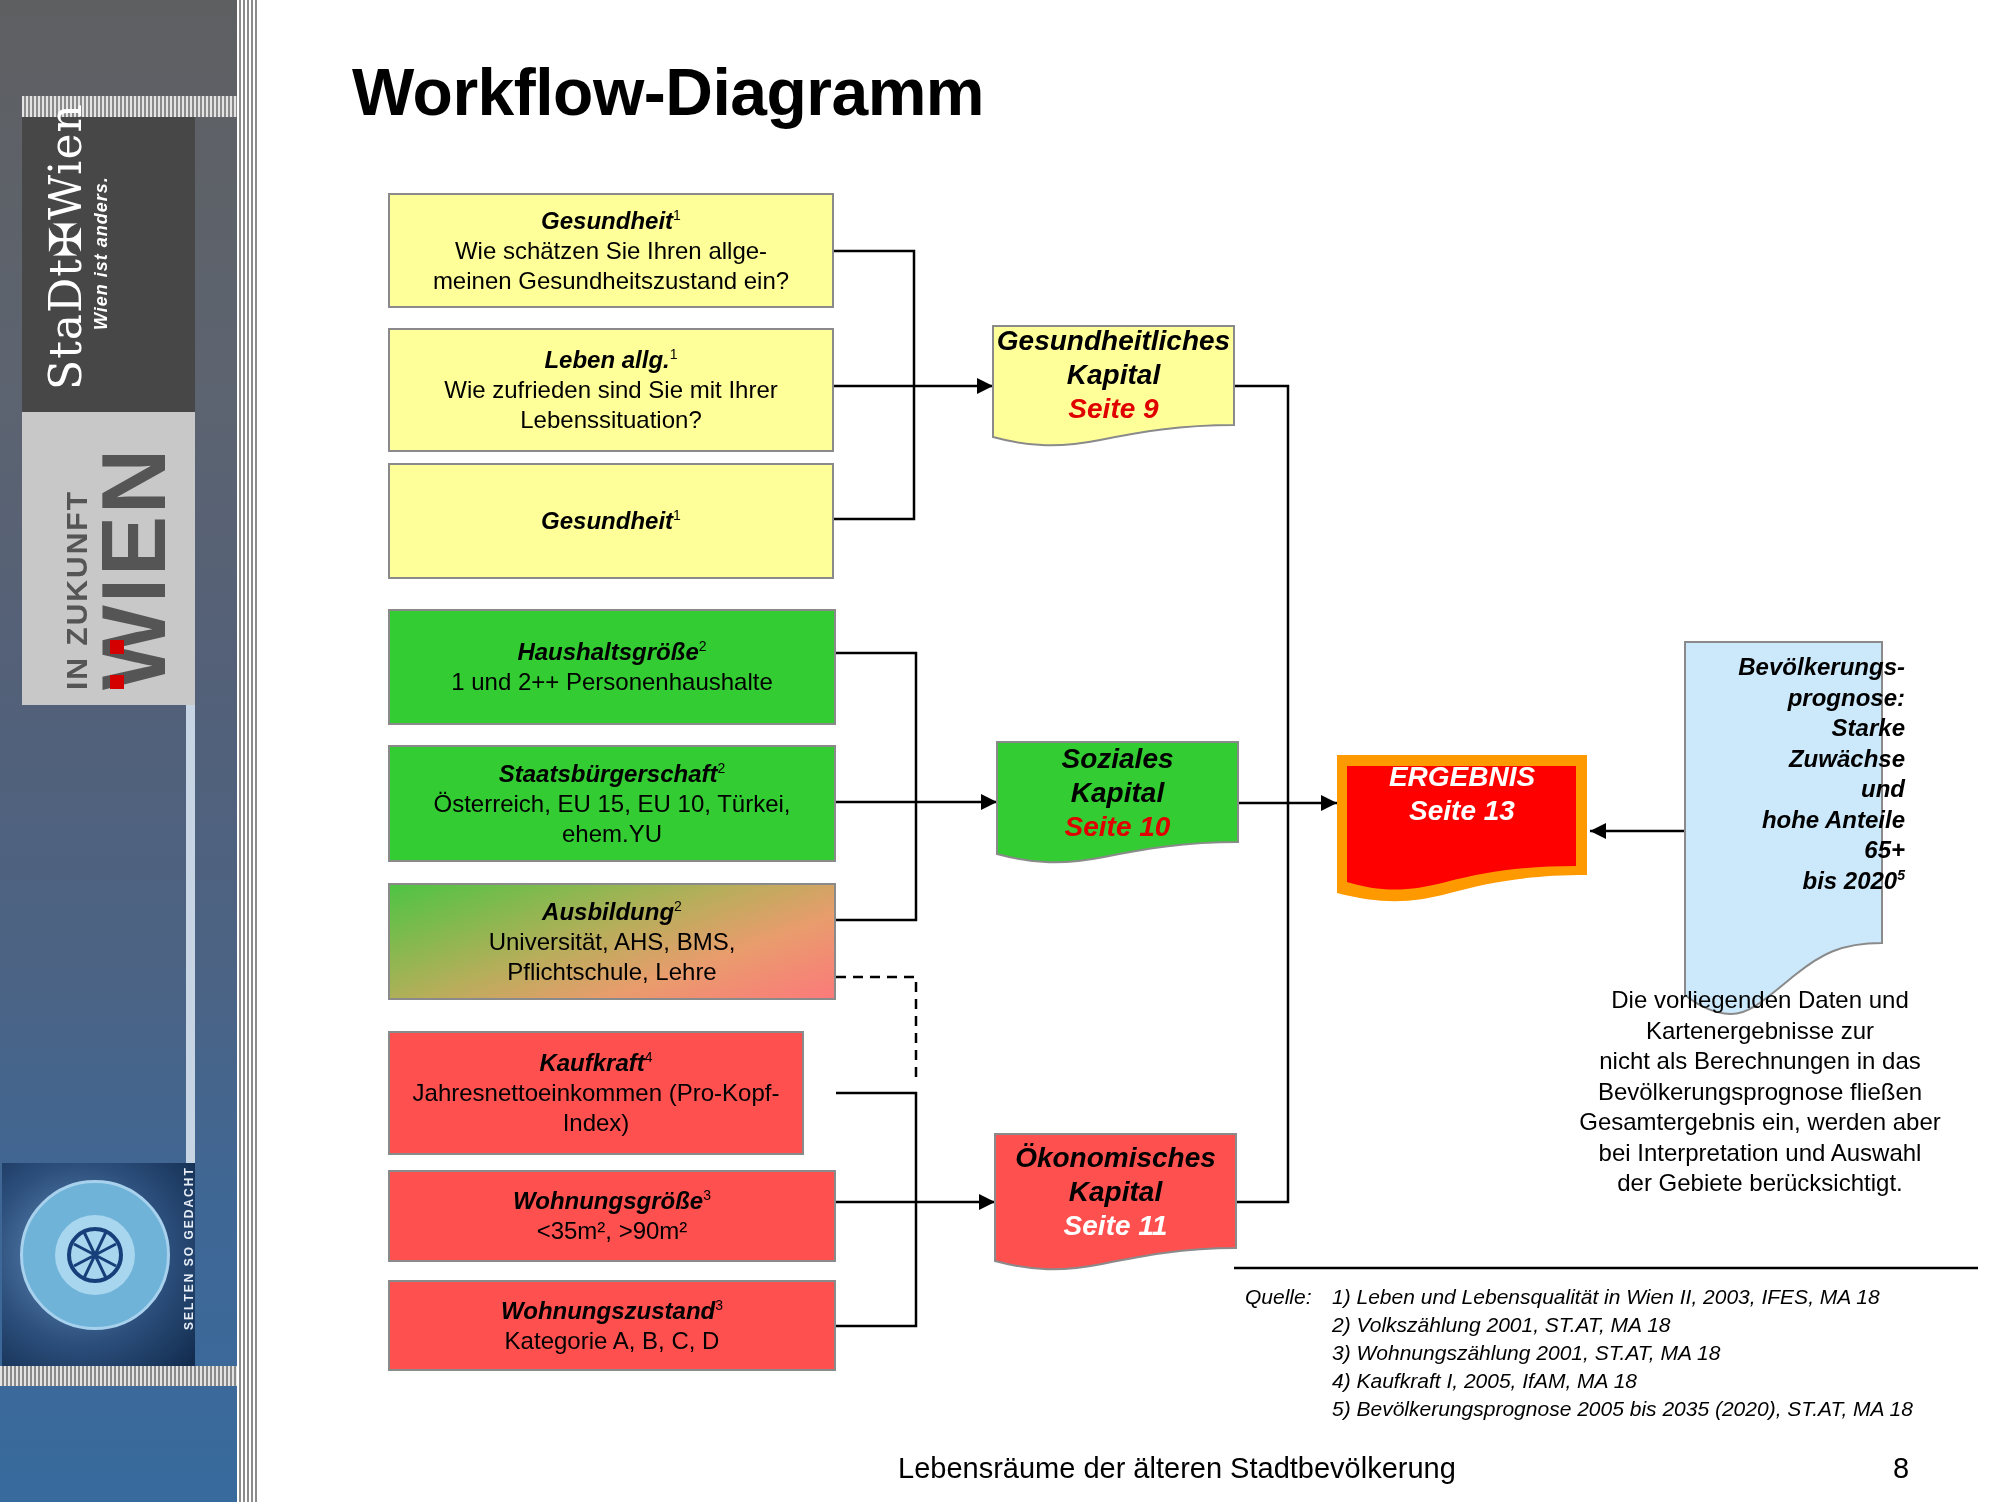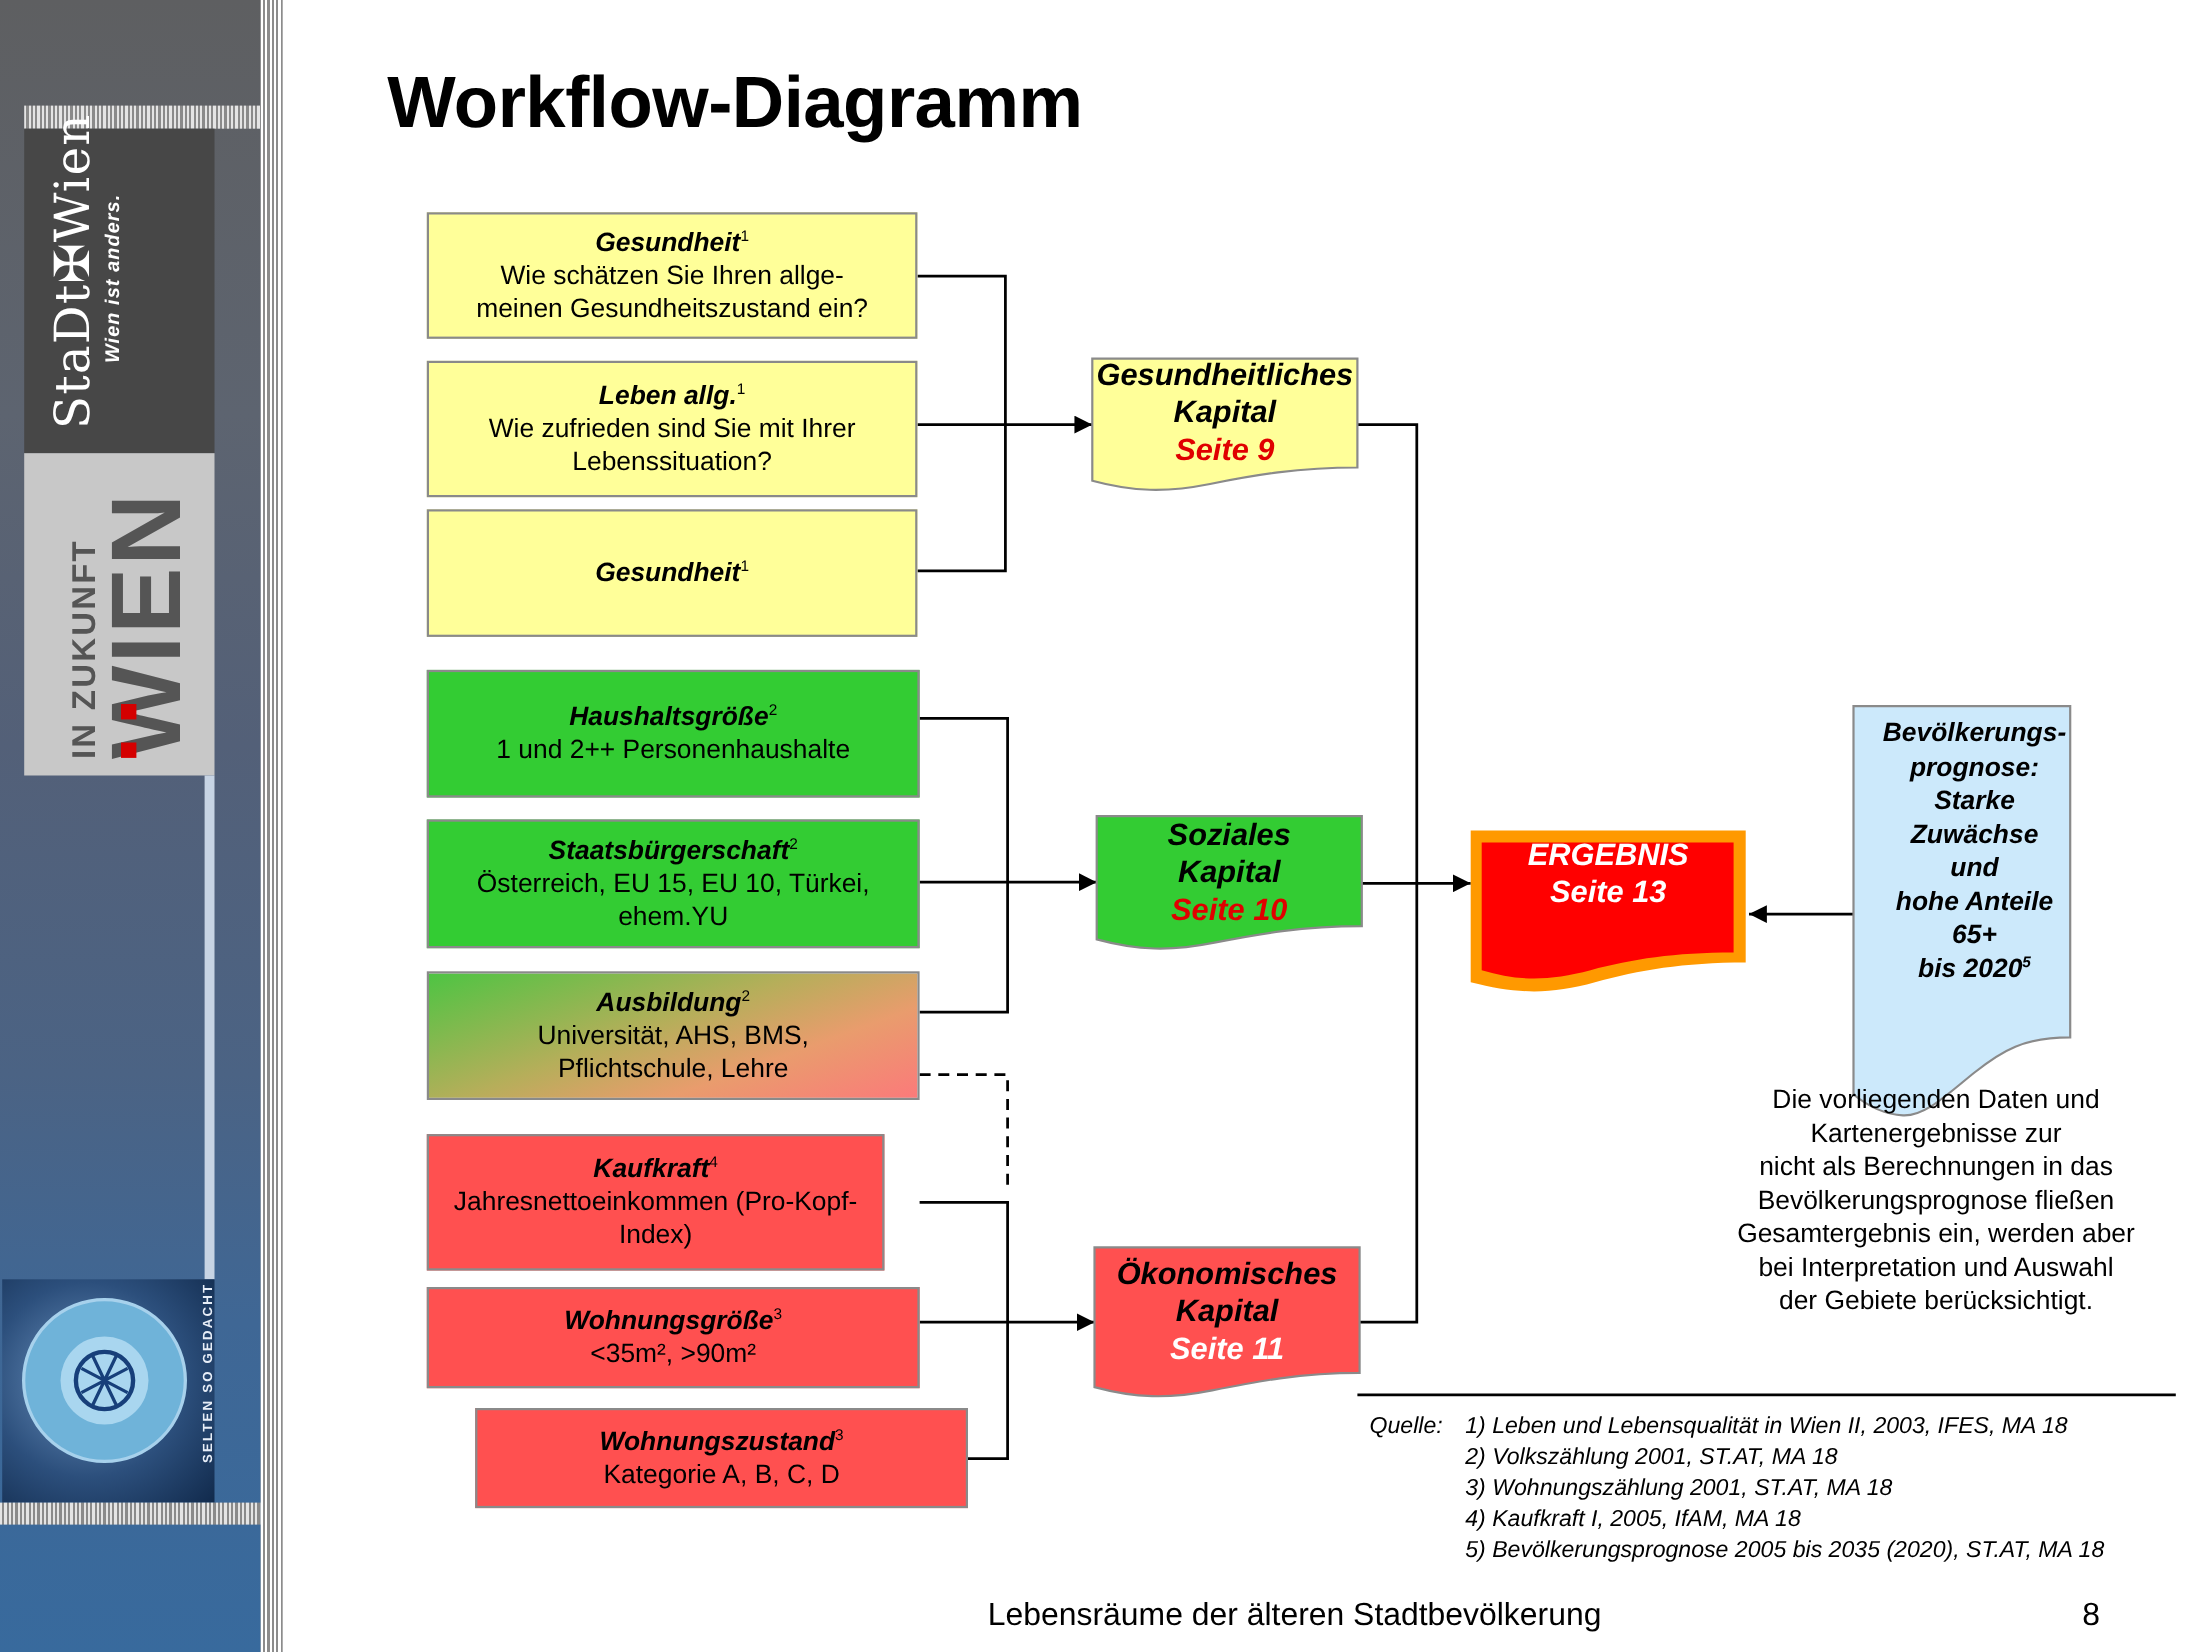--- a/index.html
+++ b/index.html
@@ -152,21 +152,21 @@
   <div style="padding:0 90px;">Universität, AHS, BMS, Pflichtschule, Lehre</div>
 </div>
 <div class="box red" style="left:388px; top:1031px; width:416px; height:124px;">
   <div><span class="head">Kaufkraft</span><sup>4</sup></div>
   <div style="padding:0 4px;">Jahresnettoeinkommen (Pro-Kopf-Index)</div>
 </div>
 <div class="box red" style="left:388px; top:1170px; width:448px; height:92px;">
   <div><span class="head">Wohnungsgröße</span><sup>3</sup></div>
   <div>&lt;35m², &gt;90m²</div>
 </div>
-<div class="box red" style="left:388px; top:1280px; width:448px; height:91px;margin-left:44px;">
+<div class="box red" style="left:388px; top:1280px; width:448px; height:91px;">
   <div><span class="head">Wohnungszustand</span><sup>3</sup></div>
   <div>Kategorie A, B, C, D</div>
 </div>
 
 <div class="doc-text" style="left:990px; top:324px; width:247px;">
   <div>Gesundheitliches</div>
   <div>Kapital</div>
   <div class="doc-page">Seite 9</div>
 </div>
 <div class="doc-text" style="left:997px; top:742px; width:241px;">
@@ -178,21 +178,21 @@
   <div>Ökonomisches</div>
   <div>Kapital</div>
   <div class="doc-page white">Seite 11</div>
 </div>
 
 <div id="ergebnis-text" class="doc-text" style="left:1347px; top:760px; width:230px;">
   <div>ERGEBNIS</div>
   <div>Seite 13</div>
 </div>
 
-<div id="prognose-text" class="doc-text" style="left:1685px; top:652px; width:220px;">
+<div id="prognose-text" class="doc-text" style="left:1685px; top:652px; width:220px;text-align:right;">
   <div>Bevölkerungs-</div>
   <div>prognose:</div>
   <div>Starke</div>
   <div>Zuwächse</div>
   <div>und</div>
   <div>hohe Anteile</div>
   <div>65+</div>
   <div><span>bis 2020</span><sup style="font-size:14px;line-height:0;">5</sup></div>
 </div>
 

